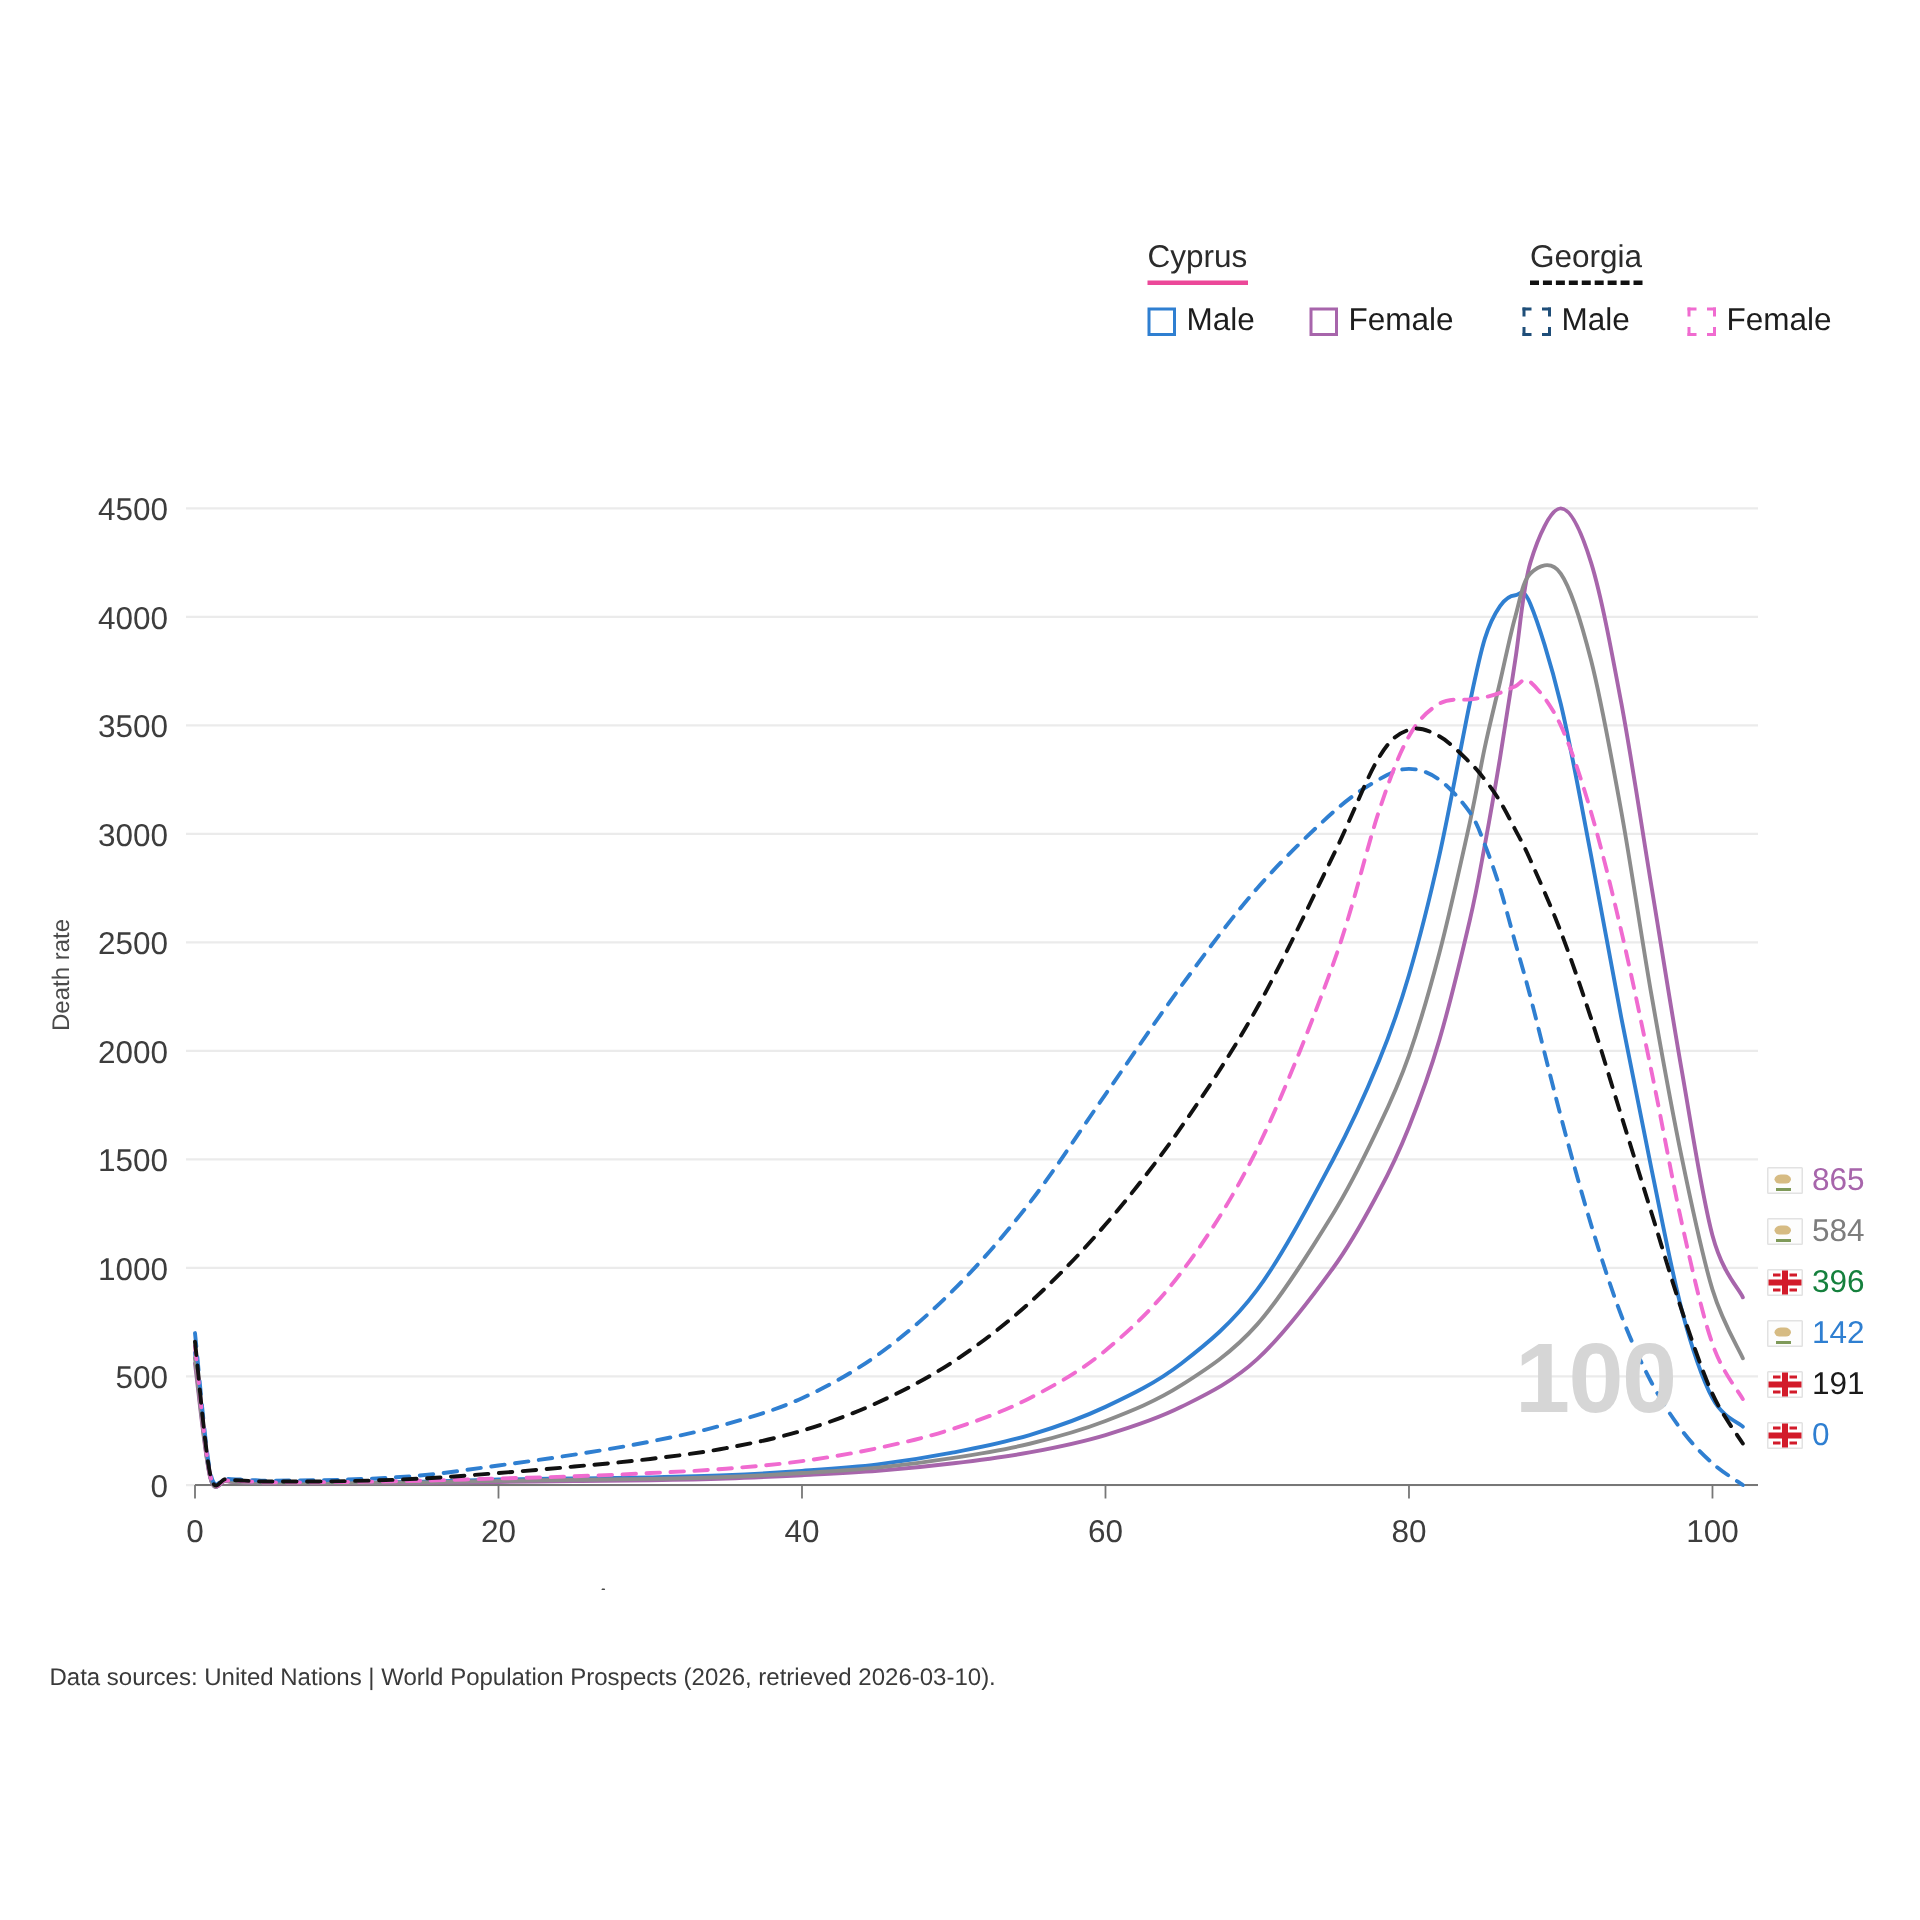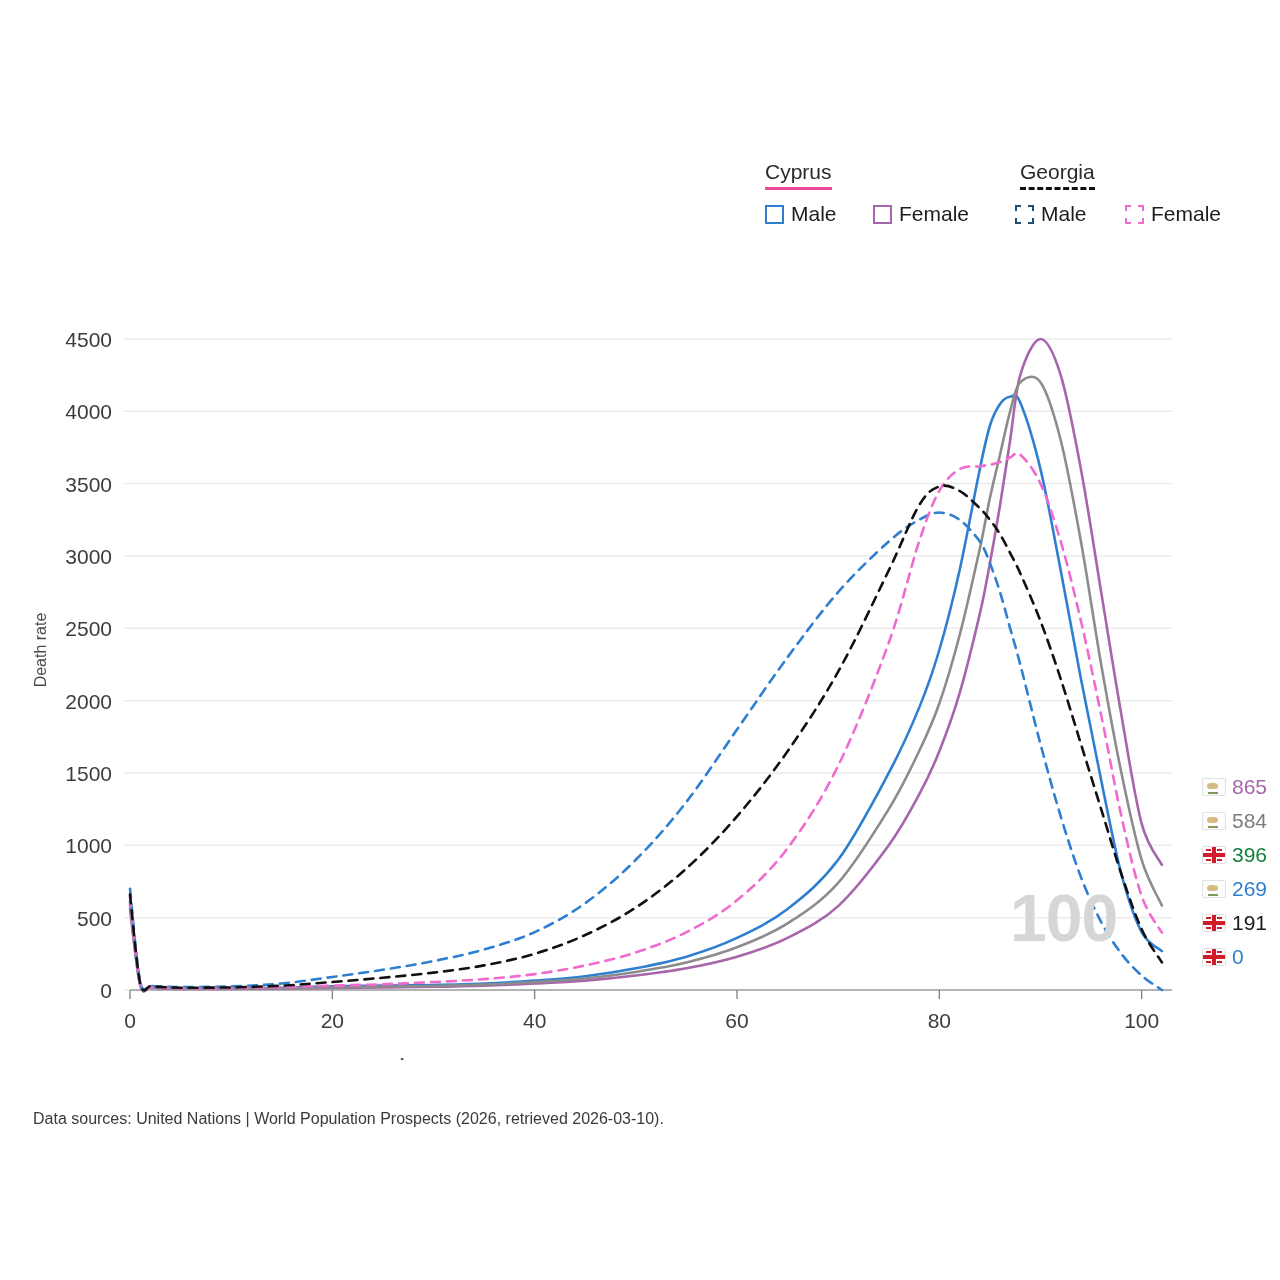--- a/index.html
+++ b/index.html
@@ -103,21 +103,20 @@
     left: 1178px;
     top: 775px;
     width: 100px;
   }
   .end-row {
     position: absolute;
     display: flex;
     align-items: center;
     gap: 6px;
     font-size: 21px;
-    margin-left: 24px;
   }
   .flag {
     width: 22px;
     height: 16px;
     position: relative;
     display: inline-block;
     flex: none;
   }
   .flag.cy {
     background: #fdfdfd;
@@ -268,21 +267,21 @@
           <i class="cross-h"></i>
           <i class="s a"></i>
           <i class="s b"></i>
           <i class="s c"></i>
           <i class="s d"></i>
         </span>
       <span style="color:#15803d">396</span>
     </div>
     <div class="end-row" style="top:102px;">
       <span class="flag cy"></span>
-      <span style="color:#2f7fd1">269</span>
+      <span style="color:#2f7fd1">142</span>
     </div>
     <div class="end-row" style="top:136px;">
       <span class="flag ge">
           <i class="cross-v"></i>
           <i class="cross-h"></i>
           <i class="s a"></i>
           <i class="s b"></i>
           <i class="s c"></i>
           <i class="s d"></i>
         </span>

